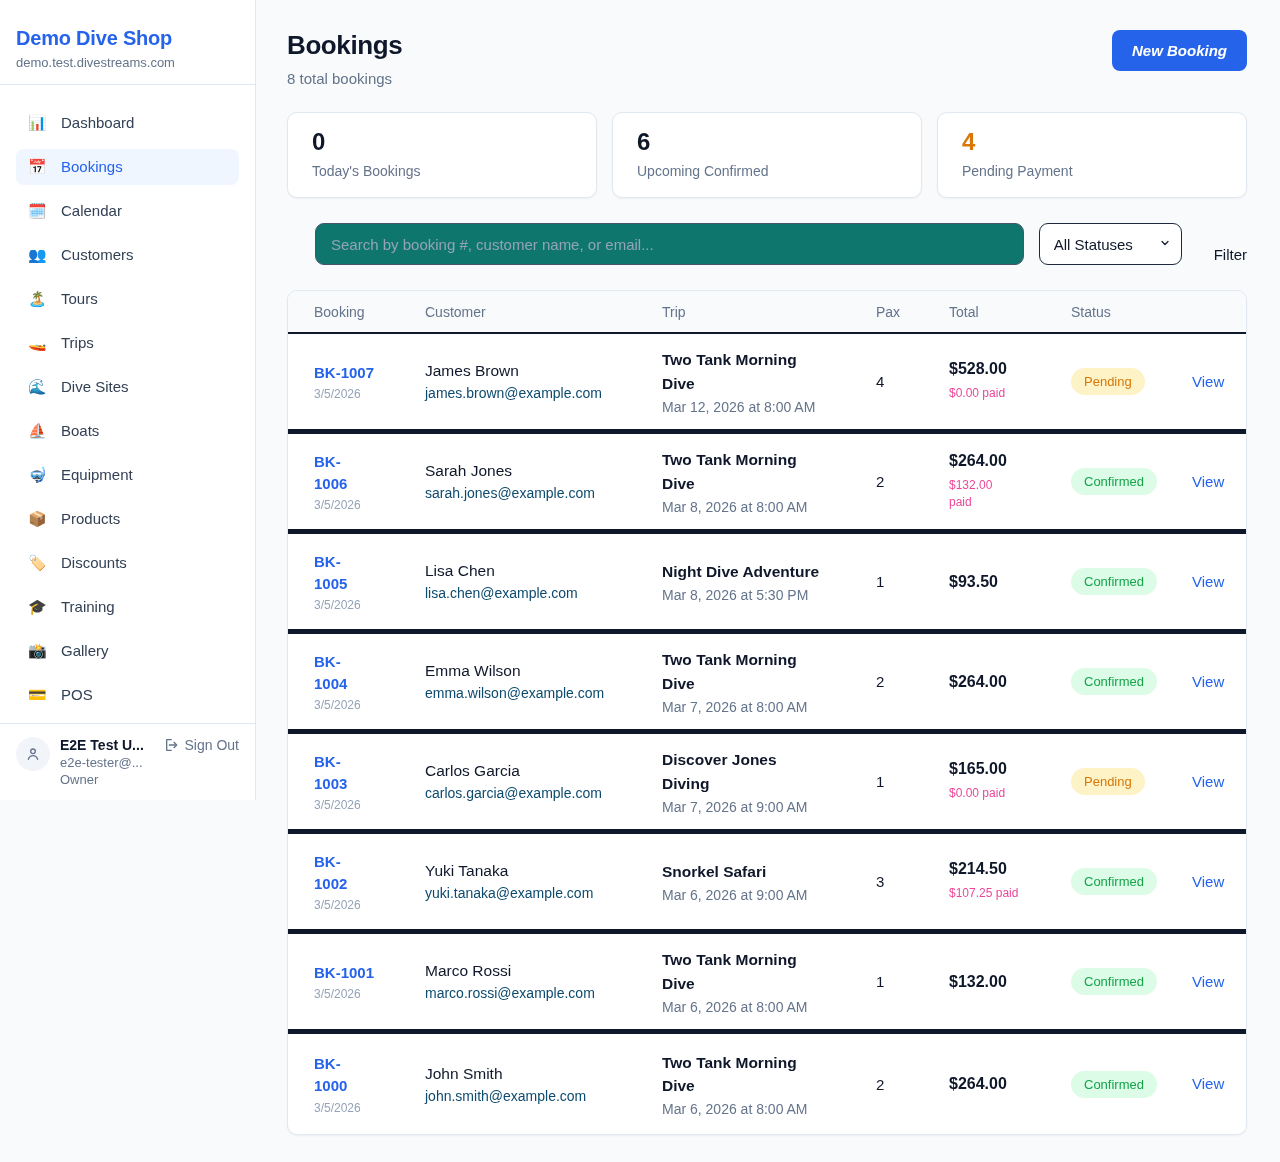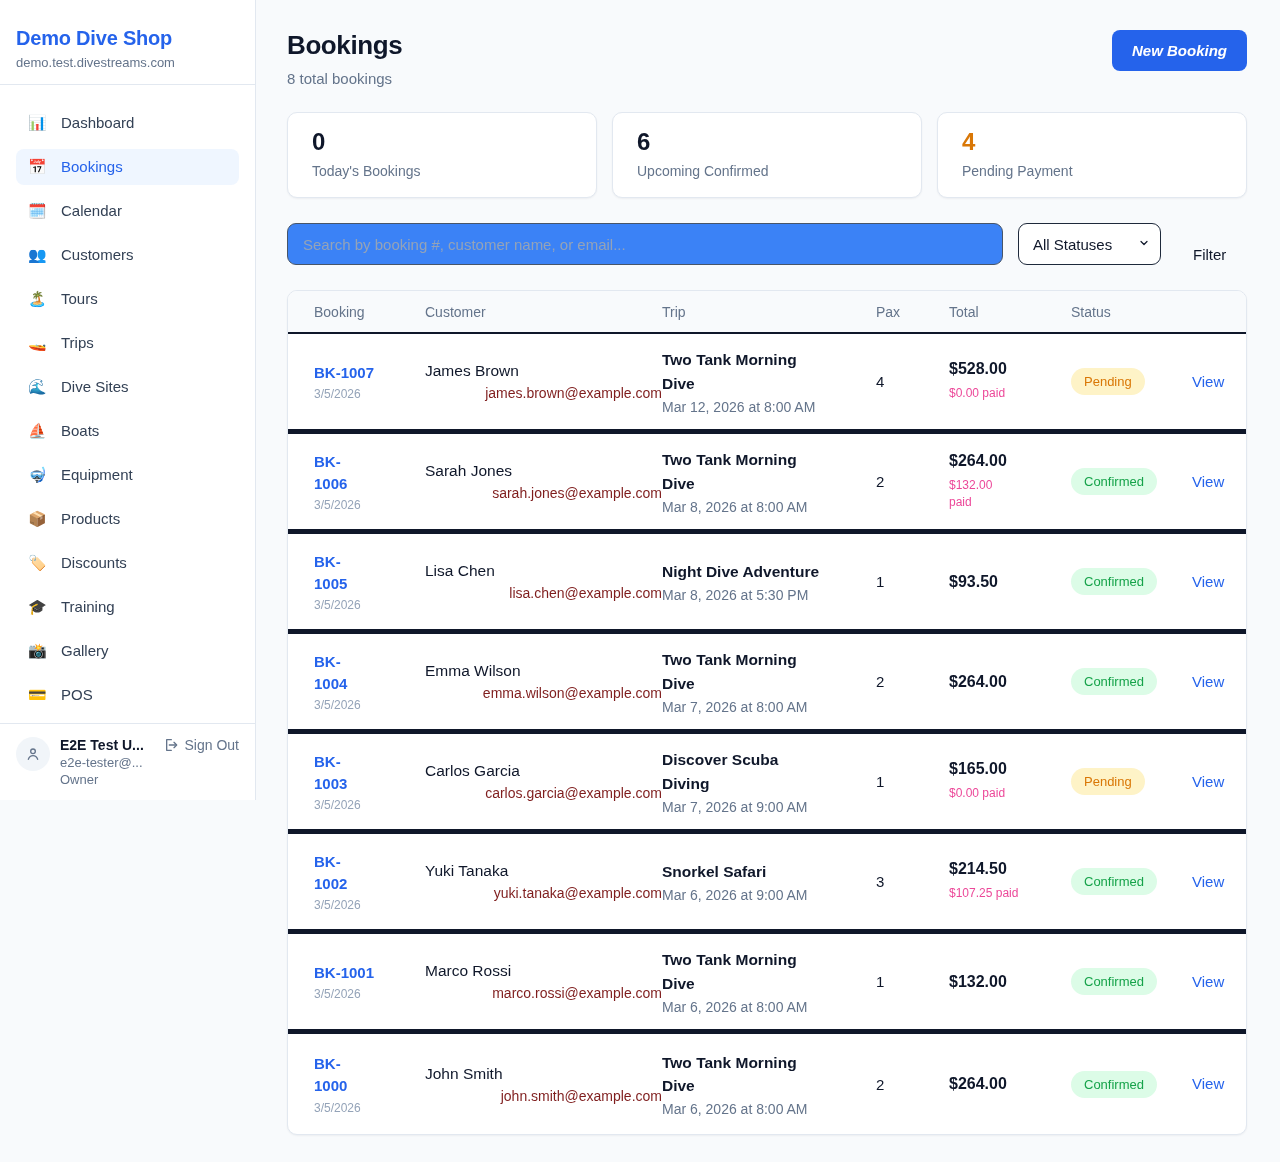--- a/index.html
+++ b/index.html
@@ -53,21 +53,21 @@
 
   .stats { display:flex; gap:15px; margin-bottom:25px; }
   .stat-card { flex:1; background:#fff; border:1px solid #e2e8f0; border-radius:10px;
     padding:15px 24px; height:86px; box-shadow:0 1px 2px rgba(15,23,42,.05); }
   .stat-value { font-size:24px; font-weight:700; line-height:1.15; }
   .stat-value.accent { color:#d97706; }
   .stat-label { font-size:14px; color:#64748b; margin-top:7px; }
 
   .filter-row { display:flex; align-items:center; margin-bottom:25px; }
   .search-input { width:716px; height:42px; border:1px solid #475569; border-radius:9px;
-    padding:0 15px; font-size:15px; color:#0f172a; background:#3b82f6; font-family:inherit; }
+    padding:0 15px; font-size:15px; color:#0f172a; background:#0f766e; font-family:inherit;margin-left:28px; }
   .search-input::placeholder { color:#94a3b8; }
   .select-wrap { position:relative; margin-left:15px; }
   .status-select { appearance:none; -webkit-appearance:none; height:42px; width:143px;
     border:1px solid #1e293b; border-radius:9px; background:#fff; font-size:15px;
     padding:0 30px 0 14px; font-family:inherit; color:#0f172a; cursor:pointer; }
   .chev { position:absolute; right:11px; top:12px; pointer-events:none; color:#0f172a; }
   .filter-btn { margin-left:32px; background:none; border:none; font-size:15px;
     color:#0f172a; font-family:inherit; cursor:pointer; padding:0;margin-top:20px; }
 
   .table-card { background:#fff; border:1px solid #e2e8f0; border-radius:10px;
@@ -77,21 +77,21 @@
     padding:0 16px 0 26px; align-items:center; }
   .t-head { height:43px; background:#f8fafc; border-bottom:2px solid #0f172a;
     color:#64748b; font-size:14px; font-weight:500; }
   .t-row { height:100px; border-bottom:5px solid #0f172a; }
   .t-row:last-child { border-bottom:none; }
   .bk-link { color:#2563eb; font-weight:600; font-size:15px; line-height:1.45;
     cursor:pointer; }
   .bk-line { display:block; }
   .bk-date { color:#94a3b8; font-size:12px; margin-top:4px; }
   .cust-name { font-size:15.5px; }
-  .cust-email { font-size:14px; color:#7f1d1d; margin-top:5px;text-align:right; }
+  .cust-email { font-size:14px; color:#0c4a6e; margin-top:5px; }
   .trip-name { font-size:15.5px; font-weight:600; line-height:1.5; }
   .trip-line { display:block; }
   .trip-when { font-size:14px; color:#64748b; margin-top:4px; }
   .pax { font-size:15px; }
   .total { font-size:16px; font-weight:700; }
   .paid { font-size:12px; color:#ec4899; margin-top:7px; line-height:1.45; }
   .paid-line { display:block; }
   .badge { display:inline-block; font-size:13px; padding:6px 13px; border-radius:999px; }
   .badge.pending { background:#fef3c7; color:#d97706; }
   .badge.confirmed { background:#dcfce7; color:#16a34a; }
@@ -325,21 +325,21 @@
             <div><a class="view-link">View</a></div>
           </div>
           <div class="t-row">
             <div><a class="bk-link"><span class="bk-line">BK-</span><span class="bk-line">1003</span></a><div class="bk-date">3/5/2026</div></div>
             <div>
               <div class="cust-name">Carlos Garcia</div>
               <div class="cust-email">carlos.garcia@example.com</div>
             </div>
             <div>
               <div class="trip-name">
-                <span class="trip-line">Discover Scuba</span>
+                <span class="trip-line">Discover Jones</span>
                 <span class="trip-line">Diving</span>
               </div>
               <div class="trip-when">Mar 7, 2026 at 9:00 AM</div>
             </div>
             <div class="pax">1</div>
             <div>
               <div class="total">$165.00</div>
               <div class="paid">
                 <span class="paid-line">$0.00 paid</span>
               </div>

